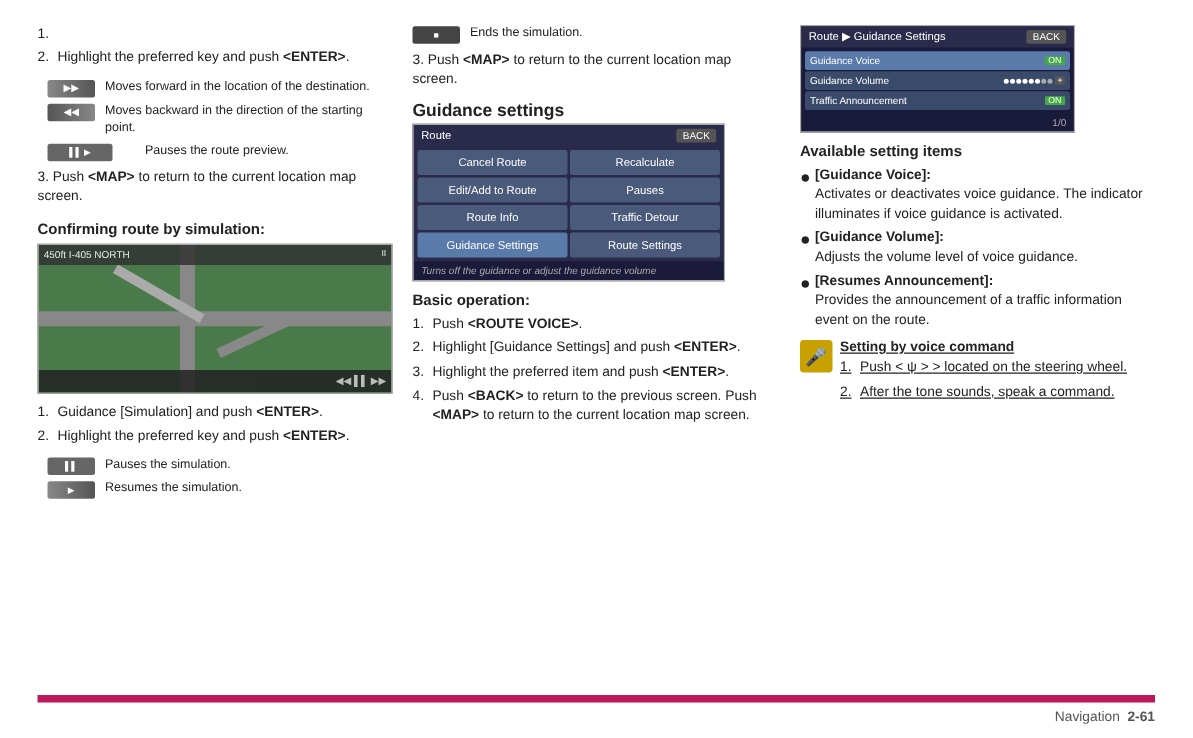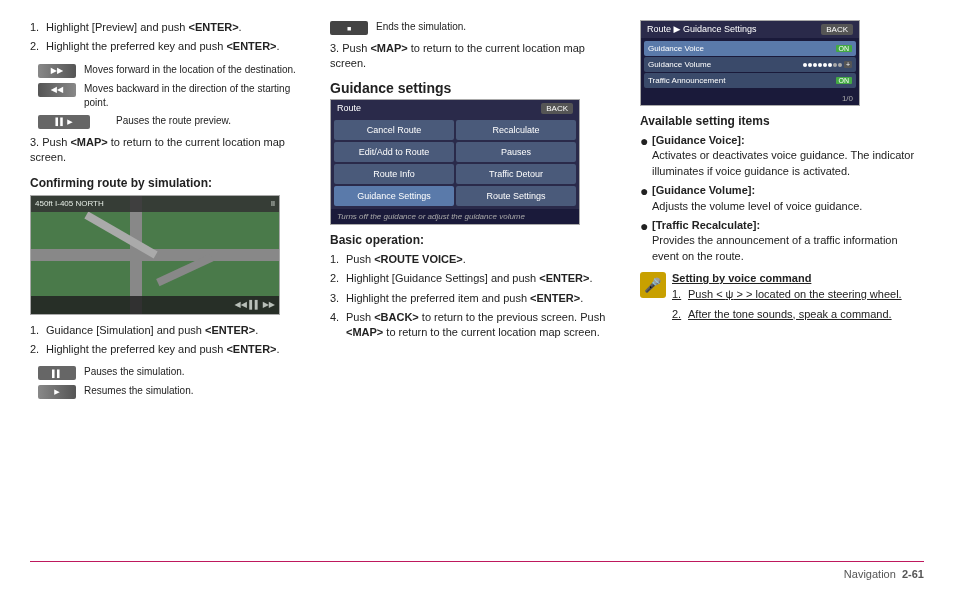--- a/index.html
+++ b/index.html
@@ -87,21 +87,21 @@
       font-size: 10px;
       line-height: 1.4;
     }
     .section-title {
       font-size: 12px;
       font-weight: bold;
       margin-bottom: 5px;
       margin-top: 6px;
     }
     .sim-image {
-      width: 250px;
+      width: 284px;
       height: 120px;
       border: 1px solid #aaa;
       background: #4a7a4a;
       margin-bottom: 8px;
       position: relative;
       overflow: hidden;
     }
     .sim-image .road-h {
       position: absolute;
       background: #888;
@@ -313,21 +313,21 @@
     .voice-title {
       font-weight: bold;
       font-size: 11px;
       margin-bottom: 3px;
     }
     .footer-bar {
       display: flex;
       justify-content: flex-end;
       align-items: center;
       padding-top: 6px;
-      border-top: 1px solid #be185d;
+      border-top: 6px solid #be185d;
       margin-top: 4px;
     }
     .footer-text {
       font-size: 11px;
       color: #555;
     }
     .footer-page {
       font-weight: bold;
       font-size: 11px;
     }
@@ -335,23 +335,20 @@
 </head>
 <body>
 
 <div class="page">
   <div class="columns">
 
     <div class="col-left">
       <ol class="step-list">
         <li>
           <span class="step-num">1.</span>
-          <span class="step-text">
-            <span>Highlight [Preview] and push </span><strong>&lt;ENTER&gt;</strong><span>.</span>
-          </span>
         </li>
         <li>
           <span class="step-num">2.</span>
           <span class="step-text">
             <span>Highlight the preferred key and push </span><strong>&lt;ENTER&gt;</strong><span>.</span>
           </span>
         </li>
       </ol>
 
       <div class="icon-row">
@@ -535,21 +532,21 @@
         <li>
           <span class="bullet">●</span>
           <span class="bullet-content">
             <strong>[Guidance Volume]:</strong><br>
             <span>Adjusts the volume level of voice guidance.</span>
           </span>
         </li>
         <li>
           <span class="bullet">●</span>
           <span class="bullet-content">
-            <strong>[Traffic Recalculate]:</strong><br>
+            <strong>[Resumes Announcement]:</strong><br>
             <span>Provides the announcement of a traffic information event on the route.</span>
           </span>
         </li>
       </ul>
 
       <div class="voice-cmd-section">
         <div class="voice-icon">
           <span style="font-size:14px;">🎤</span>
         </div>
         <div class="voice-content">

